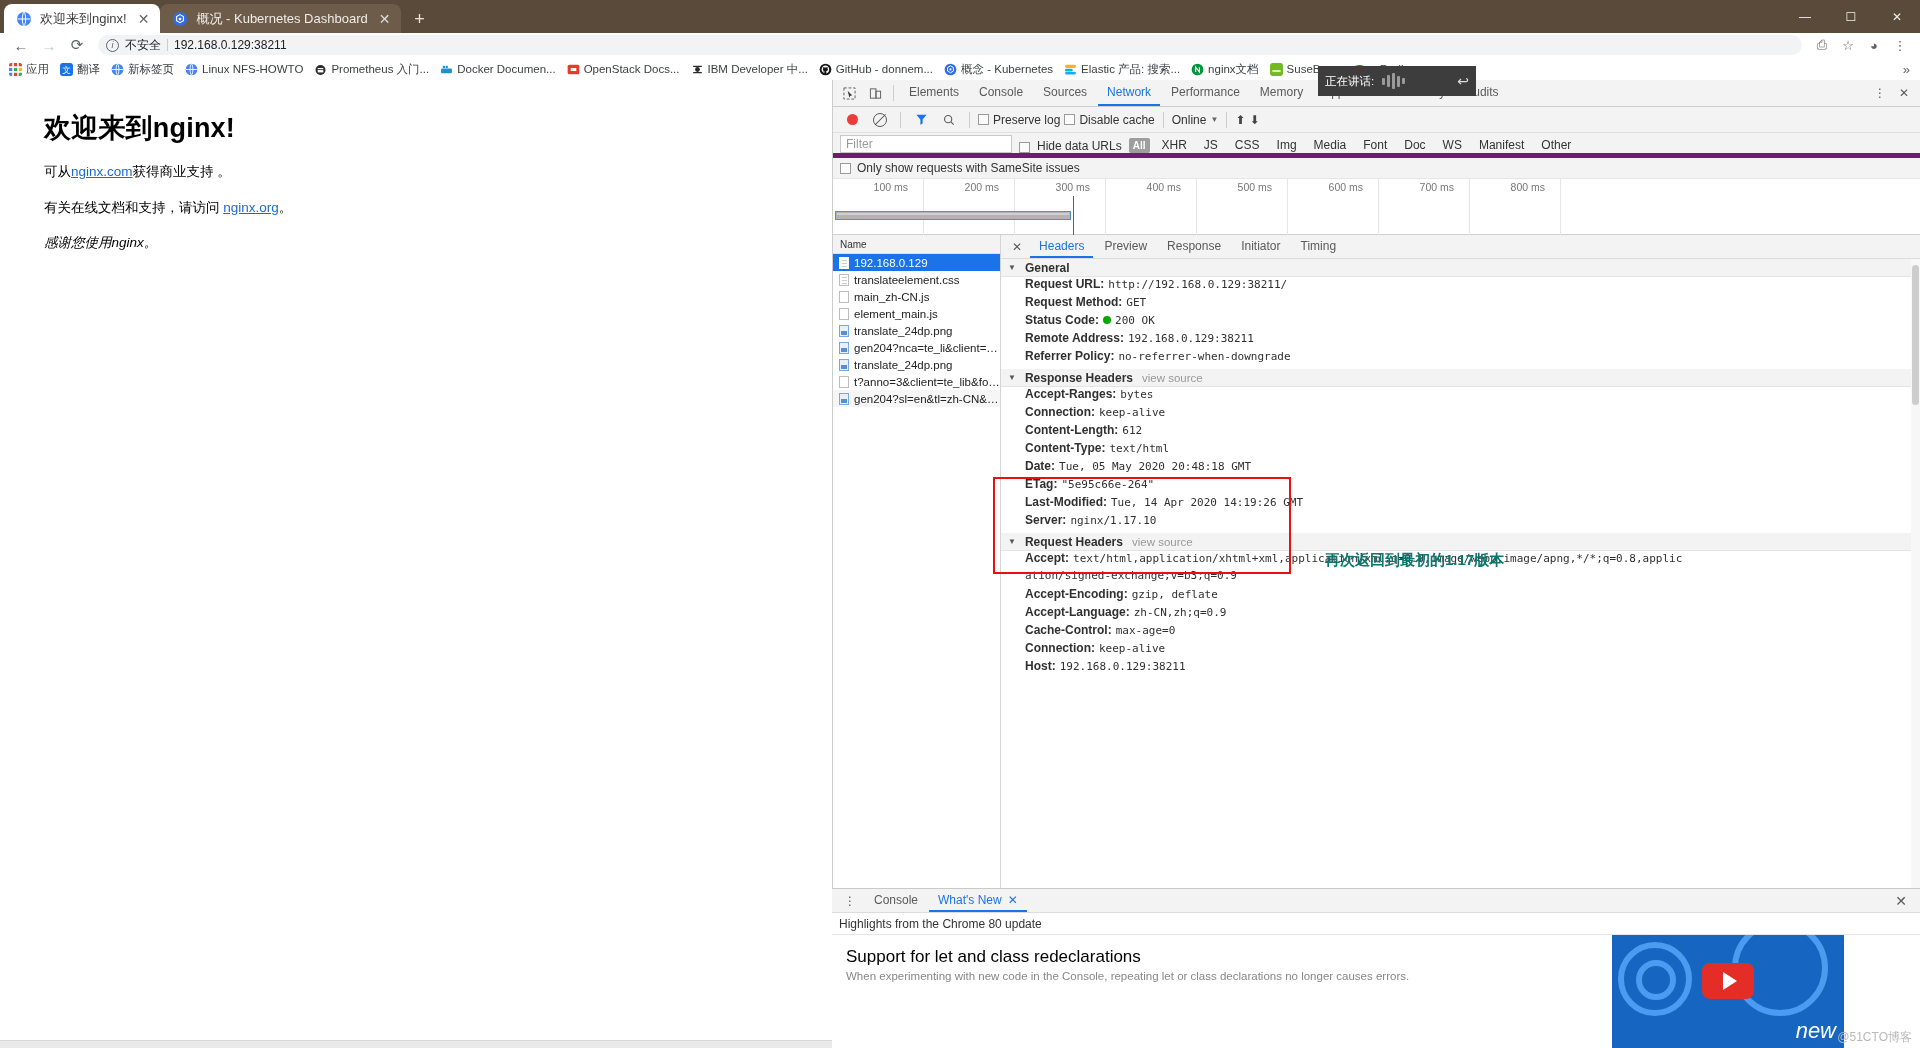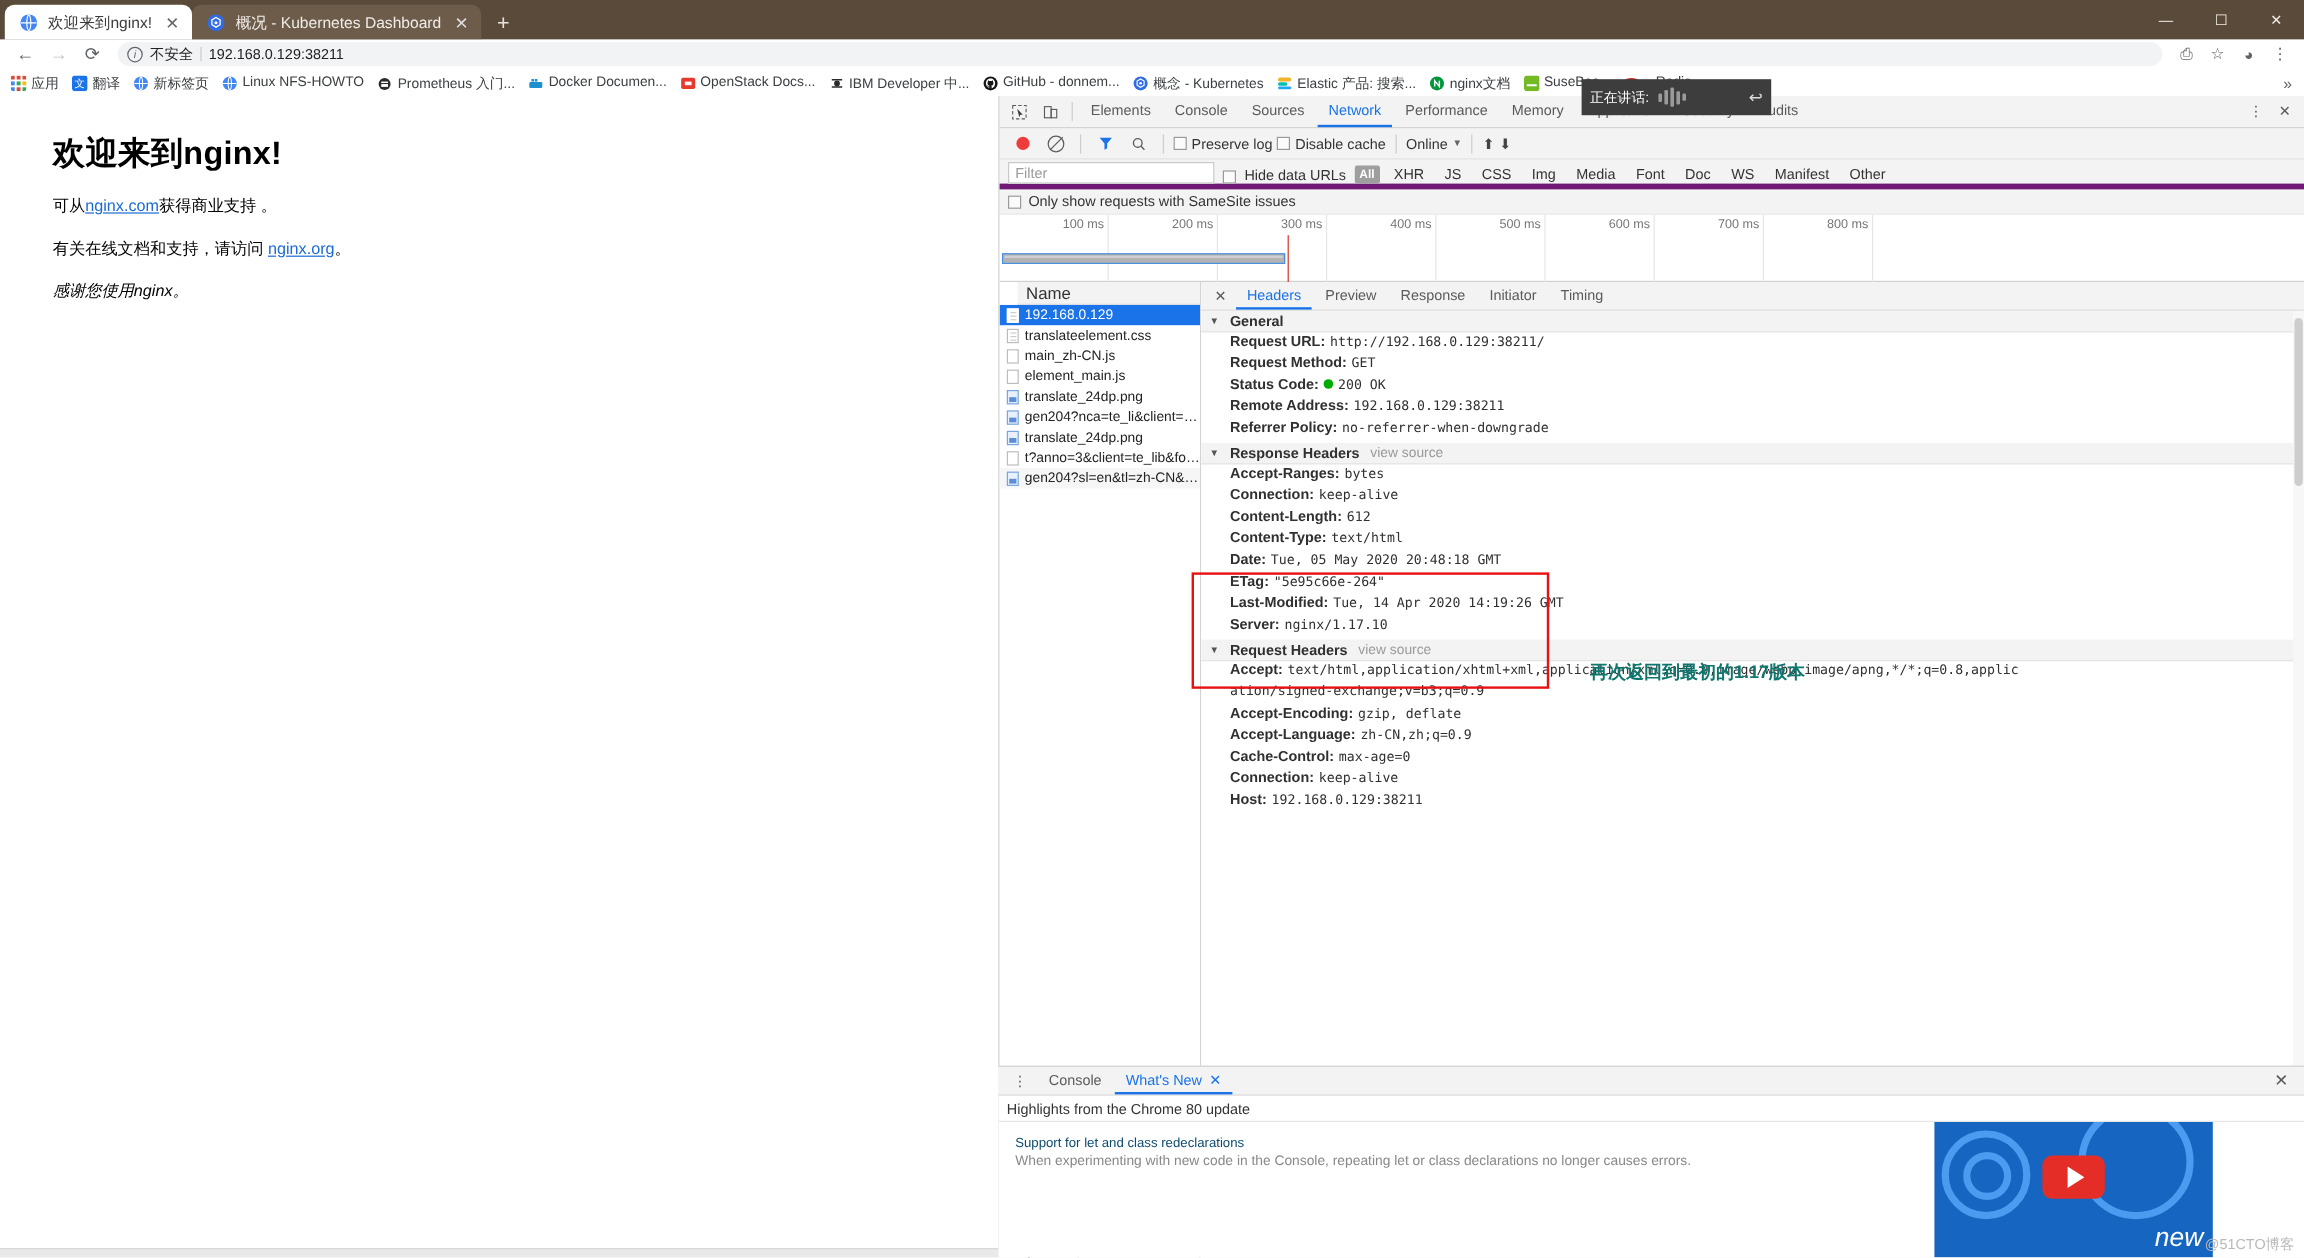--- a/index.html
+++ b/index.html
@@ -124,32 +124,32 @@
   .type-chip.active { background: #9e9e9e; color: #fff; font-size: 10px; font-weight: bold; padding: 2px 4px; border-radius: 2px; }
 
   .dt-samesite {
     height: 21px; display: flex; align-items: center; gap: 6px; padding: 0 7px;
     background: #f3f3f3; border-bottom: 1px solid #e6e6e6; flex: 0 0 21px;
   }
 
   
   .dt-overview { height: 56px; background: #fff; position: relative; border-bottom: 1px solid #d0d0d0; flex: 0 0 56px; }
   .ov-tick { position: absolute; top: 0; height: 56px; border-left: 1px solid #e6e6e6; }
-  .ov-tick span { position: absolute; right: 4px; top: 2px; font-size: 10.5px; color: #777; white-space: nowrap; }
+  .ov-tick span { position: absolute; right: 16px; top: 2px; font-size: 10.5px; color: #777; white-space: nowrap; }
   .ov-band {
     position: absolute; left: 2px; top: 32px; height: 9px;
     background: #b3b3b3; border: 1px solid #4a90e2;
   }
   .ov-band-inner { position:absolute; left:1px; right:1px; top:1px; height:2px; background:#cfcfcf; }
   .ov-redline { position: absolute; top: 17px; width: 1px; height: 39px; background: #d93025; }
 
   
   .dt-main { flex: 1; display: flex; min-height: 0; }
   .dt-left { width: 168px; flex: 0 0 168px; background: #fff; border-right: 1px solid #d4d4d4; display: flex; flex-direction: column; }
-  .dt-colhead { height: 19px; display: flex; align-items: center; padding-left: 7px; font-size: 14px; color: #333; border-bottom: 1px solid #e0e0e0; background: #f3f3f3; flex: 0 0 19px; margin-left: 15px; }
+  .dt-colhead { height: 19px; display: flex; align-items: center; padding-left: 7px; font-size: 10px; color: #333; border-bottom: 1px solid #e0e0e0; background: #f3f3f3; flex: 0 0 19px; }
   .reqlist { flex: 1; overflow: hidden; }
   .reqrow { height: 17px; display: flex; align-items: center; gap: 5px; padding-left: 6px; font-size: 11.5px; color: #222; white-space: nowrap; }
   .reqrow.selected { background: #1a73e8; color: #fff; }
   .reqrow.alt { background: #f6f6f6; }
   .r-ico { width: 10px; height: 12px; flex: 0 0 10px; border: 1px solid #bdbdbd; background: #fff; position: relative; }
   .r-ico.img { border-color: #7aa7dd; background: #e8f0fb; }
   .r-ico.img::after { content:''; position:absolute; left:1px; top:5px; width:6px; height:4px; background:#5b8dd6; }
   .r-ico.doc::after { content:''; position:absolute; left:1.5px; top:2px; width:5px; height:1px; background:#ccc; box-shadow: 0 3px 0 #ccc, 0 6px 0 #ccc; }
   .reqrow.selected .r-ico { border-color: #fff; }
   .r-name { overflow: hidden; text-overflow: ellipsis; }
@@ -186,21 +186,21 @@
   
   .drawer { position: absolute; left: 832px; bottom: 0; width: 1088px; height: 160px; background: #fff; border-top: 1px solid #c9c9c9; display: flex; flex-direction: column; }
   .drawer-tabs { height: 24px; display: flex; align-items: center; gap: 2px; padding: 0 5px; background: #f3f3f3; border-bottom: 1px solid #dcdcdc; flex: 0 0 24px; }
   .kebab { padding: 0 7px; color: #5a5a5a; font-size: 12px; letter-spacing: 0; line-height: 1; }
   .dw-tab { padding: 0 9px; height: 23px; display: flex; align-items: center; gap: 6px; font-size: 12px; color: #5a5a5a; border-bottom: 2px solid transparent; }
   .dw-tab.active { color: #1a73e8; border-bottom-color: #1a73e8; }
   .dw-close { margin-left: auto; padding: 0 8px; color: #5a5a5a; font-size: 14px; }
   .dw-sub { height: 22px; display: flex; align-items: center; padding-left: 7px; font-size: 12px; color: #333; border-bottom: 1px solid #e6e6e6; flex: 0 0 22px; }
   .dw-body { flex: 1; padding: 12px 14px; position: relative; overflow: hidden; }
   .wn-item { margin-bottom: 11px; max-width: 660px; }
-  .wn-h { font-size: 11px; color: #0c4a6e; margin-bottom: 2px; }
+  .wn-h { font-size: 17px; color: #000000; margin-bottom: 2px; }
   .wn-p { font-size: 11.5px; color: #888; line-height: 1.35; }
   .wn-video {
     position: absolute; right: 76px; bottom: 0px; width: 232px; height: 116px;
     background: #1665c1; overflow: hidden;
   }
   .wn-circle { position:absolute; border: 6px solid #4b9bf0; border-radius: 50%; }
   .yt { position: absolute; left: 50%; top: 42%; transform: translate(-50%,-50%); width: 52px; height: 36px; background: #e52d27; border-radius: 8px; display:flex; align-items:center; justify-content:center; }
   .yt::after { content:''; border-left: 14px solid #fff; border-top: 9px solid transparent; border-bottom: 9px solid transparent; margin-left: 3px; }
   .wn-new { position: absolute; right: 8px; bottom: 4px; color: #fff; font-size: 22px; font-style: italic; }
 

